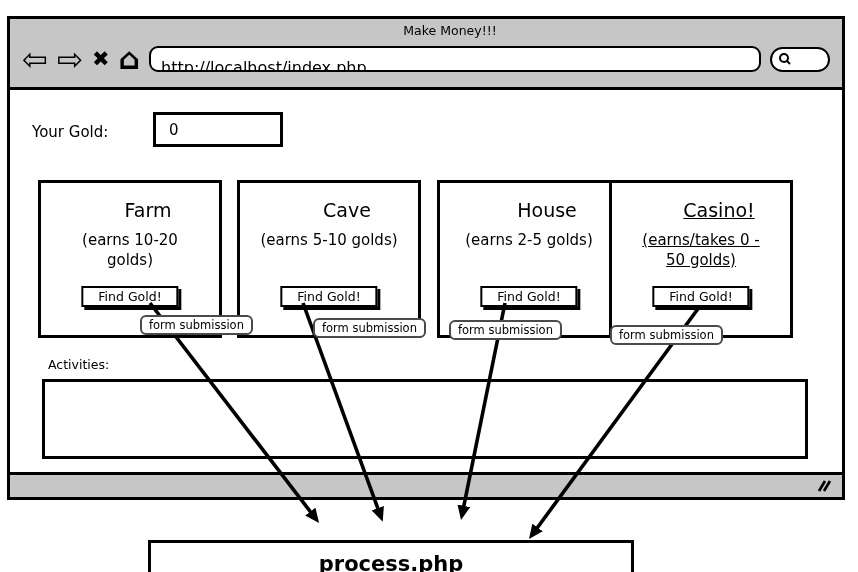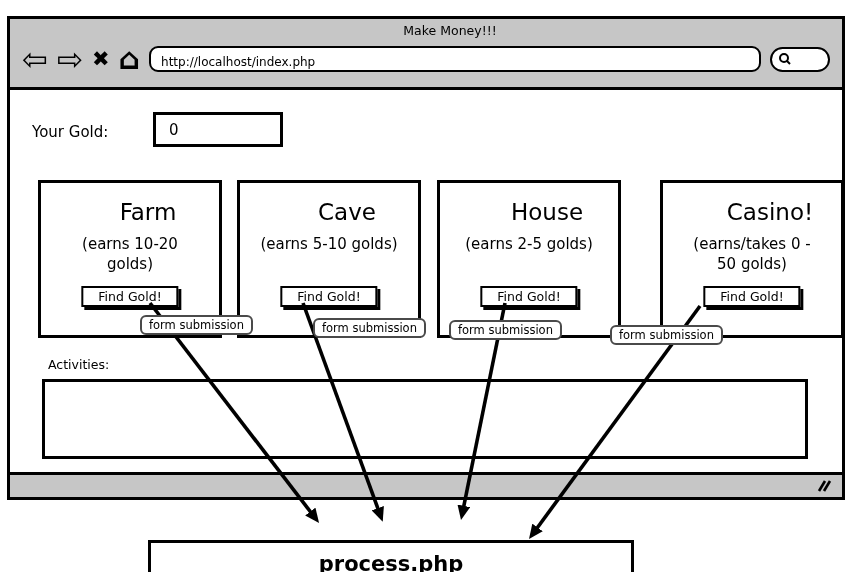--- a/index.html
+++ b/index.html
@@ -14,34 +14,34 @@
               background:#c6c6c6; border-bottom:3px solid #000; }
   .window-title { position:absolute; top:4px; left:0; width:100%; text-align:center;
                   font-size:12.5px;margin-left:24px; }
   .toolbar { position:absolute; top:17px; left:12px; right:12px; height:46px;
              display:flex; align-items:center; gap:9px; }
   .nav-glyph { line-height:1; display:inline-block; }
   .glyph-back, .glyph-forward { font-size:31px; }
   .glyph-stop { font-size:21px; font-weight:bold; }
   .glyph-home { font-size:30px; font-weight:bold; }
   .url-bar { flex:1; height:26px; background:#fff; border:2px solid #000;
-             border-radius:9px; font-size:12px; line-height:22px; padding:3px 10px;
+             border-radius:9px; font-size:16px; line-height:22px; padding:9px 10px;
              overflow:hidden; white-space:nowrap; }
   .search-box { width:60px; height:25px; background:#fff; border:2px solid #000;
                 border-radius:13px; display:flex; align-items:center; padding-left:5px; }
 
   .gold-label { position:absolute; left:22px; top:104px; font-size:15px; }
   .gold-input { position:absolute; left:143px; top:93px; width:130px; height:35px;
                 border:3px solid #000; background:#fff; font-size:15px; padding-left:13px;
                 font-family:"DejaVu Sans", sans-serif; }
 
   .location-box { position:absolute; top:161px; width:184px; height:158px;
                   border:3px solid #000; background:#fff; text-align:center; }
-  .loc-0 { left:28px; } .loc-1 { left:227px; } .loc-2 { left:427px; } .loc-3 { left:650px; }
-  .location-name { margin-top:16px; font-size:23px;margin-left:36px; }
+  .loc-0 { left:28px; } .loc-1 { left:227px; } .loc-2 { left:427px; } .loc-3 { left:599px;text-decoration:underline; }
+  .location-name { margin-top:16px; font-size:19px;margin-left:36px; }
   .location-desc { margin-top:10px; font-size:15px; line-height:1.3; white-space:pre-line; }
   .find-gold-button { position:absolute; bottom:28px; left:50%; transform:translateX(-50%);
                       border:2px solid #000; background:#fff; box-shadow:3px 3px 0 #000;
                       font-size:12.5px; padding:1px 15px; white-space:nowrap;
                       font-family:"DejaVu Sans", sans-serif; cursor:pointer; }
 
   .activities-label { position:absolute; left:38px; top:338px; font-size:12.5px; }
   .activities-box { position:absolute; left:32px; top:360px; width:766px; height:80px;
                     border:3px solid #000; background:#fff; }
 

